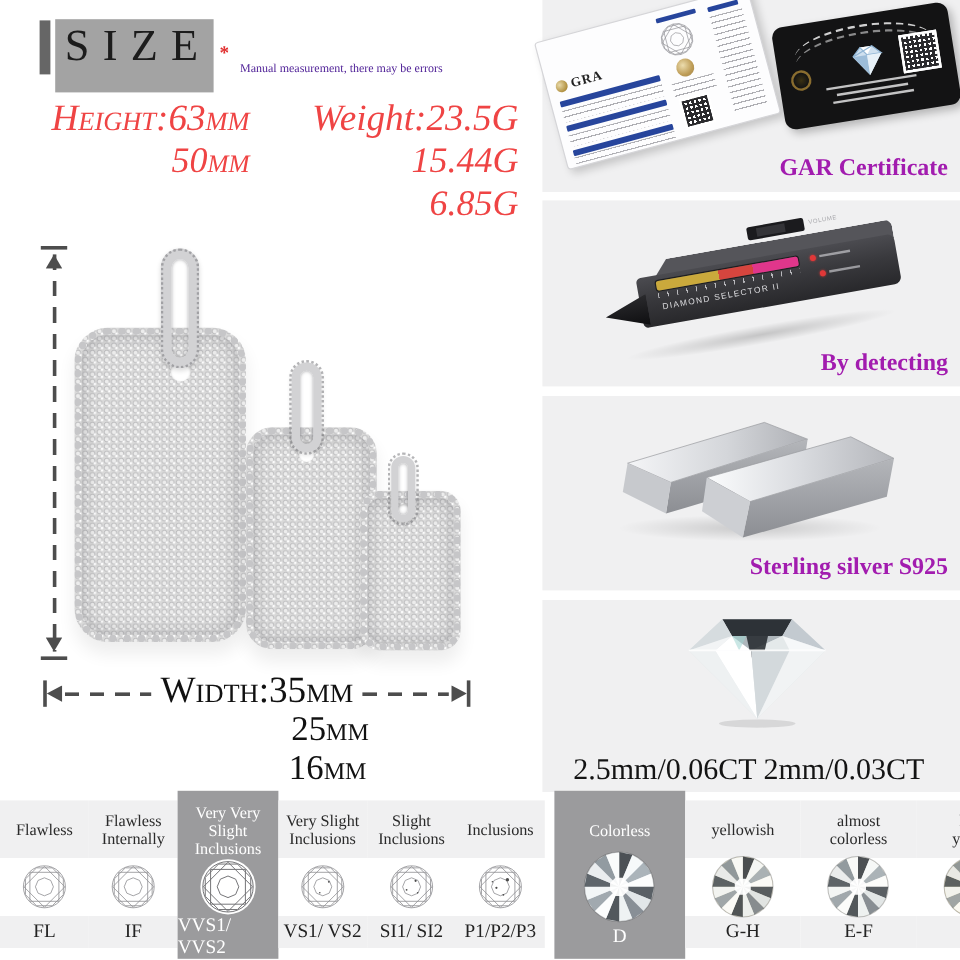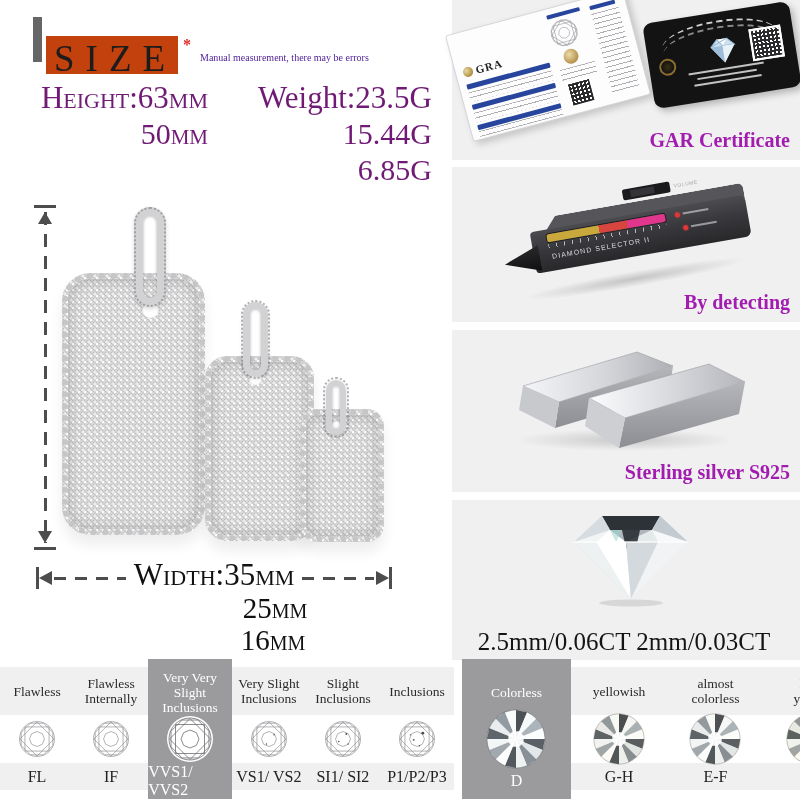--- a/index.html
+++ b/index.html
@@ -1,27 +1,27 @@
 <!DOCTYPE html>
 <html><head>
 <meta charset="utf-8">
 <style>
   html,body{margin:0;padding:0;background:#fff;}
   .stage{position:relative;width:800px;height:800px;background:#fff;overflow:hidden;
          font-family:"Liberation Serif","DejaVu Serif",serif;color:#161616;}
 
   
   .size-bar{position:absolute;left:33px;top:17px;width:9px;height:45px;background:#666;}
-  .size-box{position:absolute;left:46px;top:16px;width:124px;height:38px;background:#c2410c;
-            font-size:37px;line-height:46px;letter-spacing:11px;padding-left:8px;color:#1c1c1c;margin-top:20px;}
+  .size-box{position:absolute;left:46px;top:16px;width:124px;height:61px;background:#a3a3a3;
+            font-size:37px;line-height:46px;letter-spacing:11px;padding-left:8px;color:#1c1c1c;}
   .note-star{position:absolute;left:183px;top:36px;color:#e02b2b;font-size:16px;font-weight:bold;}
   .note-text{position:absolute;left:200px;top:52px;font-size:10px;color:#4c1d95;}
 
   
-  .spec{position:absolute;text-align:right;font-size:30px;line-height:36px;color:#701a75;}
+  .spec{position:absolute;text-align:right;font-size:30px;line-height:36px;color:#ef4444;font-style:italic;}
   .spec.height{left:8px;top:80px;width:200px;}
   .spec.weight{left:230px;top:80px;width:202px;}
   .sc{font-variant:small-caps;}
   .spec .l1{font-size:31px;}
 
   
   .v-arrow{position:absolute;left:34px;top:205px;width:22px;height:345px;}
   .v-arrow .cap{position:absolute;left:0;width:22px;height:3px;background:#4d4d4d;}
   .v-arrow .cap.t{top:0;} .v-arrow .cap.b{bottom:0;}
   .v-arrow .shaft{position:absolute;left:9.5px;top:7px;bottom:7px;width:3px;

